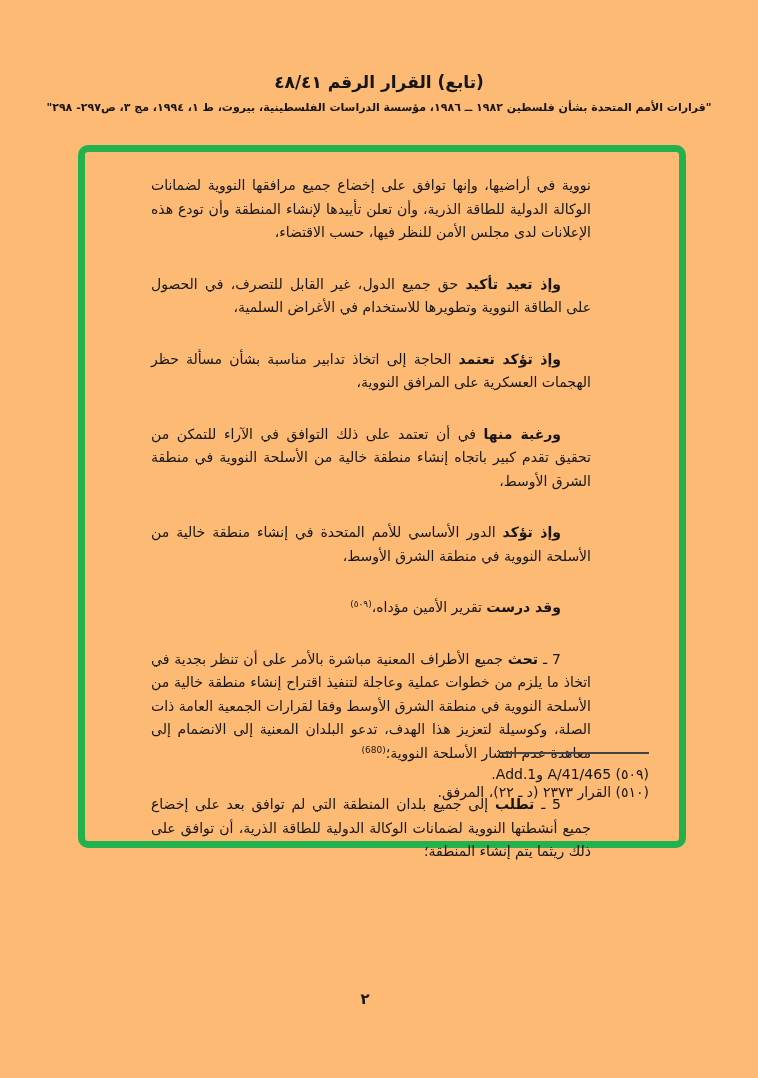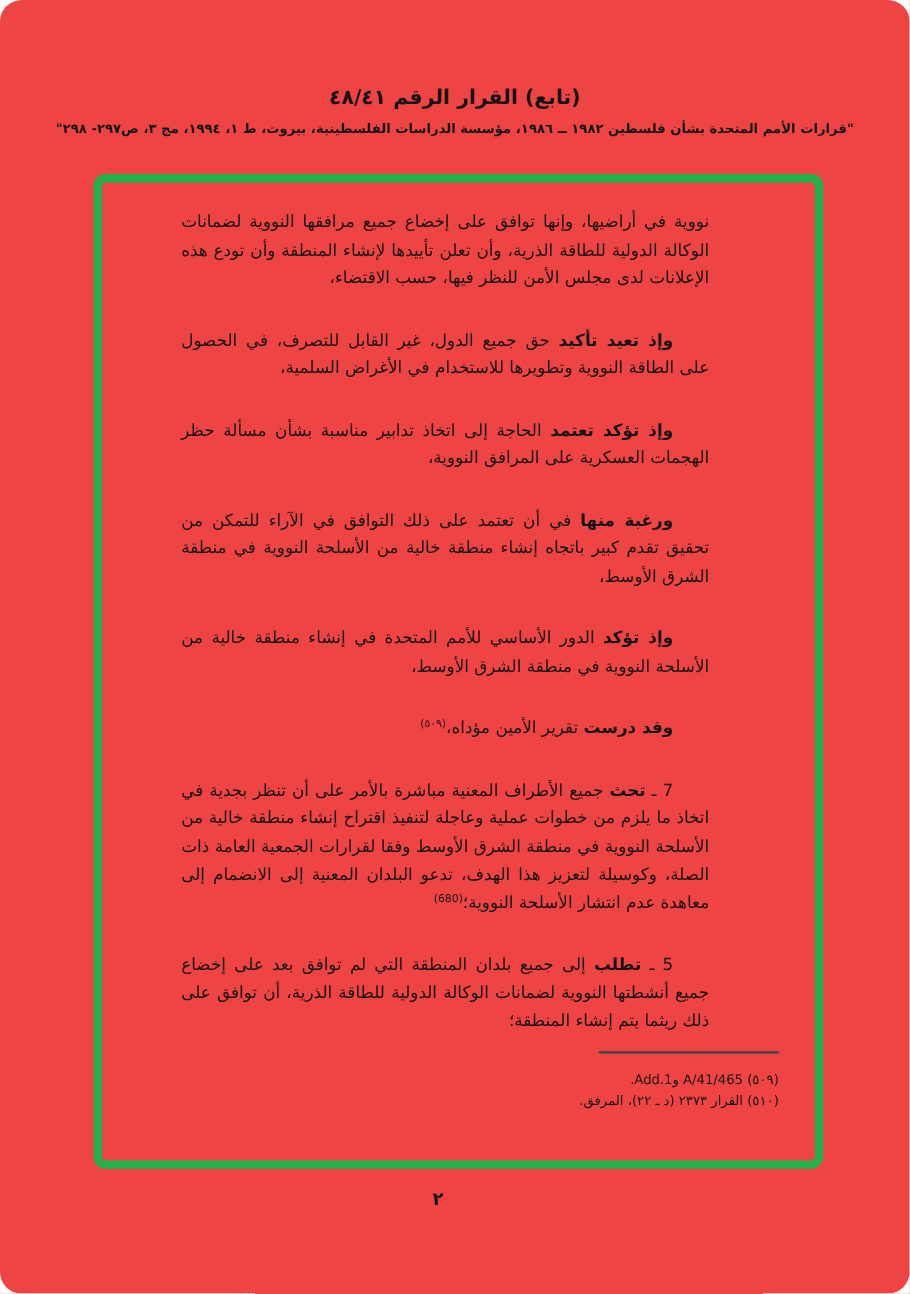--- a/index.html
+++ b/index.html
@@ -9,22 +9,21 @@
     width: 758px;
     height: 1078px;
     overflow: hidden;
     font-family: "DejaVu Sans", sans-serif;
     color: #151515;
   }
   .page {
     position: relative;
     width: 758px;
     height: 1078px;
-    background: #ef4444;
-    border-radius: 18px;
+    background: #fdba74;
   }
   .doc-header {
     position: absolute;
     top: 70px;
     left: 0;
     width: 758px;
     text-align: center;
     direction: rtl;
   }
   .doc-title {
@@ -37,21 +36,21 @@
     font-size: 11px;
     font-weight: 700;
     line-height: 15px;
     white-space: nowrap;
   }
   .highlight-box {
     position: absolute;
     left: 78px;
     top: 145px;
     width: 608px;
-    height: 829px;
+    height: 703px;
     box-sizing: border-box;
     border: 7px solid #22b14c;
     border-radius: 10px;
     background: transparent;
   }
   .content {
     position: absolute;
     top: 22px;
     right: 88px;
     left: 66px;
@@ -70,21 +69,21 @@
     line-height: 0;
     vertical-align: 5px;
   }
   .footnotes {
     position: absolute;
     bottom: 40px;
     right: 30px;
     left: 60px;
     direction: rtl;
     text-align: right;
-    font-size: 11px;
+    font-size: 14px;
     line-height: 18px;
   }
   .footnote-rule {
     width: 150px;
     height: 0;
     border-top: 2px solid #444;
     margin: 0 0 7px 0; 
     display: inline-block;
   }
   .footnote-rule-wrap { text-align: right; }

